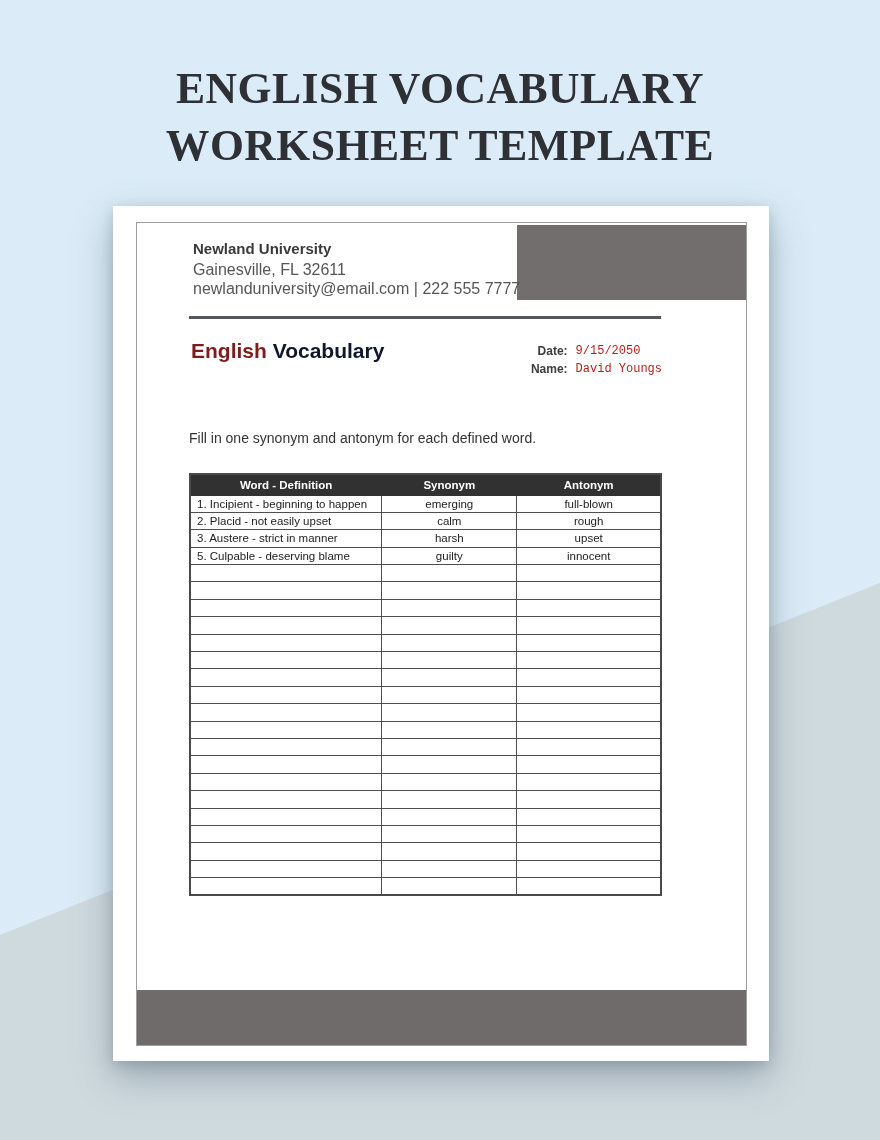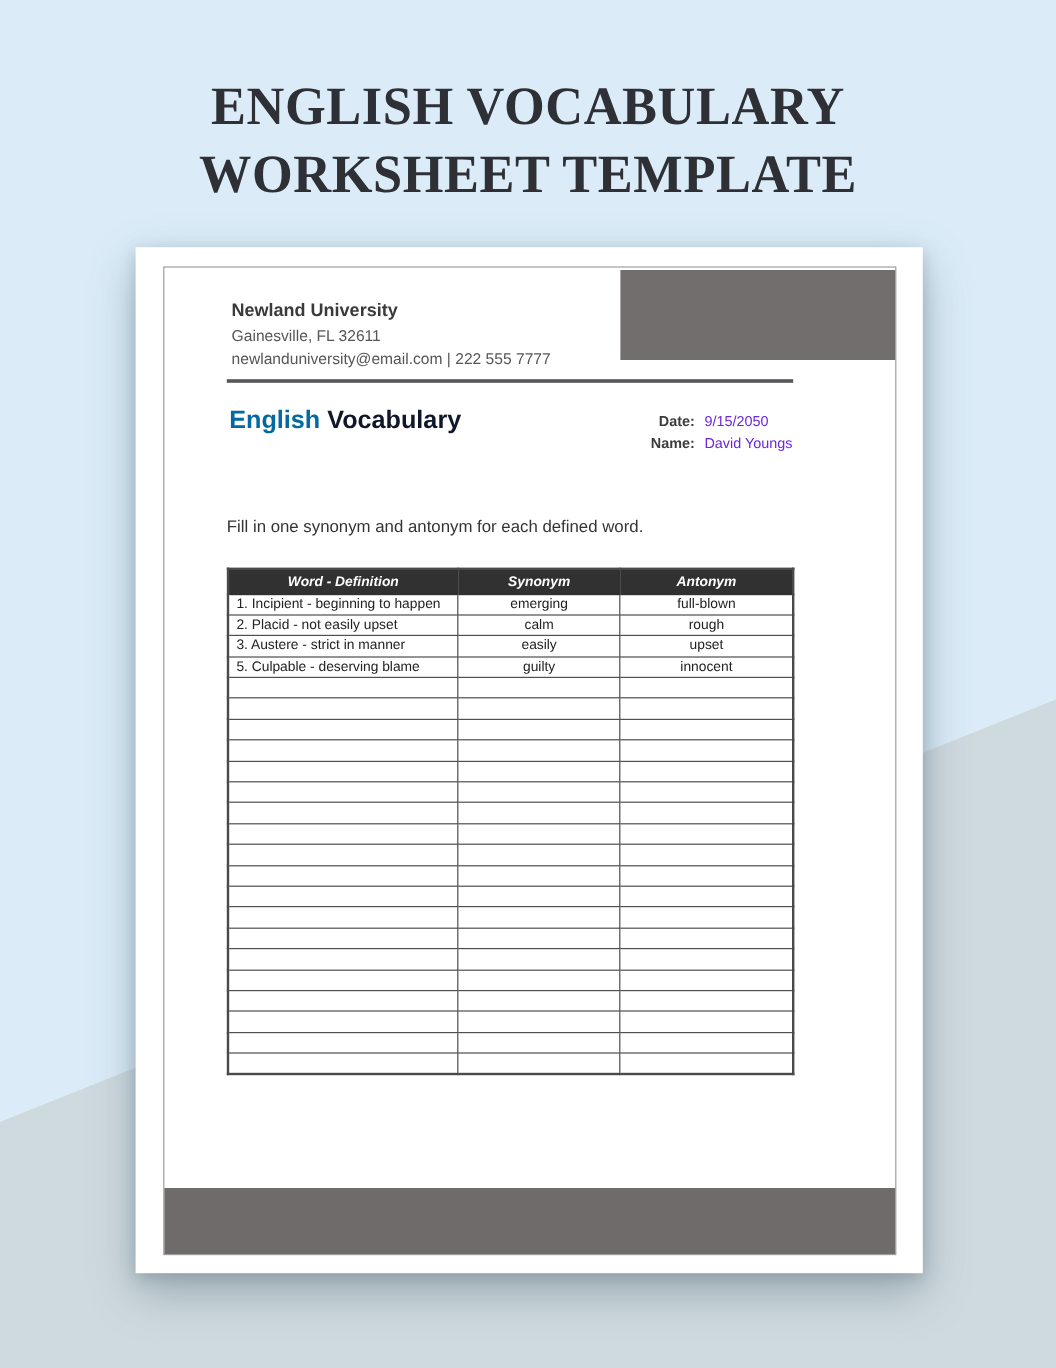--- a/index.html
+++ b/index.html
@@ -37,43 +37,43 @@
   .inner {
     position: absolute; left: 23px; top: 16px; right: 22px; bottom: 15px;
     border: 1px solid #9e9e9e;
     background: #ffffff;
   }
   .corner-block {
     position: absolute; top: 2px; right: 0;
     width: 229px; height: 75px;
     background: #716e6d;
   }
-  .org { position: absolute; left: 56px; top: 26px; }
+  .org { position: absolute; left: 56px; top: 16px; }
   .org-name { font-size: 15px; font-weight: 700; color: #3a3a3a; line-height: 19px; margin-bottom: 3px; }
-  .org-line { font-size: 13px; color: #565656; line-height: 18.5px; }
+  .org-line { font-size: 16px; color: #565656; line-height: 18.5px; }
 
   .divider {
     position: absolute; left: 52px; top: 93px;
     width: 472px; height: 3px;
     background: #55575a;
   }
   .doc-heading {
     position: absolute; left: 54px; top: 115px;
     font-size: 21px; font-weight: 700; line-height: 26px;
   }
-  .doc-heading .h-dark { color: #0369a1; }
+  .doc-heading .h-dark { color: #7f1d1d; }
   .doc-heading .h-muted { color: #0f172a; }
 
   .meta { position: absolute; top: 119px; right: 84px; }
   .meta-row { display: flex; justify-content: flex-start; line-height: 18px; }
   .meta-label {
     display: inline-block; width: 48px; text-align: right;
     font-size: 12px; font-weight: 700; color: #3c3c3c;
   }
-  .meta-value { display: inline-block; margin-left: 8px; min-width: 75px; font-size: 12px; color: #6d28d9; }
+  .meta-value { display: inline-block; margin-left: 8px; min-width: 75px; font-size: 12px; color: #b91c1c; font-family: Liberation Mono, monospace; }
 
   .instruction {
     position: absolute; left: 52px; top: 207px;
     font-size: 14px; color: #333333;
   }
 
   table.vocab {
     position: absolute; left: 52px; top: 250px;
     width: 473px;
     border-collapse: collapse;
@@ -81,21 +81,20 @@
     border: 2px solid #4a4a4a;
   }
   table.vocab col.c1 { width: 40.7%; }
   table.vocab col.c2 { width: 28.7%; }
   table.vocab col.c3 { width: 30.6%; }
   table.vocab th {
     background: #313131; color: #ffffff;
     font-size: 11.5px; font-weight: 700;
     height: 21px; text-align: center;
     border: 1px solid #313131;
-    font-style: italic;
   }
   table.vocab td {
     border: 1px solid #4f4f4f;
     height: 17.4px;
     font-size: 11.5px; color: #222222;
     padding: 0 6px;
     text-align: center;
     overflow: hidden; white-space: nowrap;
   }
   table.vocab td.def { text-align: left; }
@@ -166,21 +165,21 @@
             <td>emerging</td>
             <td>full-blown</td>
           </tr>
           <tr>
             <td class="def">2. Placid - not easily upset</td>
             <td>calm</td>
             <td>rough</td>
           </tr>
           <tr>
             <td class="def">3. Austere - strict in manner</td>
-            <td>easily</td>
+            <td>harsh</td>
             <td>upset</td>
           </tr>
           <tr>
             <td class="def">5. Culpable - deserving blame</td>
             <td>guilty</td>
             <td>innocent</td>
           </tr>
           <tr>
             <td class="def">&nbsp;</td>
             <td>&nbsp;</td>

